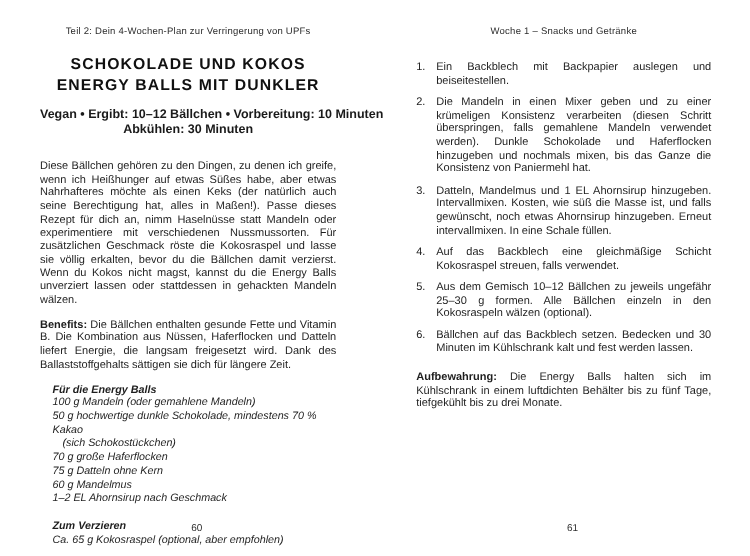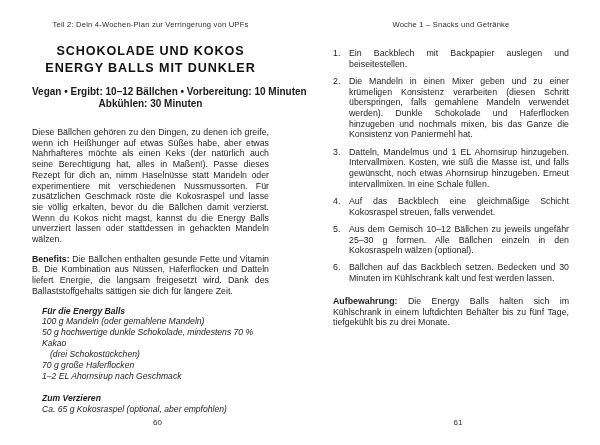--- a/index.html
+++ b/index.html
@@ -112,22 +112,24 @@
     </div>
 
     <p class="body-par intro">Diese Bällchen gehören zu den Dingen, zu denen ich greife, wenn ich Heißhunger auf etwas Süßes habe, aber etwas Nahrhafteres möchte als einen Keks (der natürlich auch seine Berechtigung hat, alles in Maßen!). Passe dieses Rezept für dich an, nimm Haselnüsse statt Mandeln oder experimentiere mit verschiedenen Nussmussorten. Für zusätzlichen Geschmack röste die Kokosraspel und lasse sie völlig erkalten, bevor du die Bällchen damit verzierst. Wenn du Kokos nicht magst, kannst du die Energy Balls unverziert lassen oder stattdessen in gehackten Mandeln wälzen.</p>
 
     <p class="body-par benefits"><span class="bold">Benefits:</span><span> Die Bällchen enthalten gesunde Fette und Vitamin B. Die Kombination aus Nüssen, Haferflocken und Datteln liefert Energie, die langsam freigesetzt wird. Dank des Ballaststoffgehalts sättigen sie dich für längere Zeit.</span></p>
 
     <div class="ingredients">
       <div class="ing-head">Für die Energy Balls</div>
       <div class="ing-line">100 g Mandeln (oder gemahlene Mandeln)</div>
       <div class="ing-line">50 g hochwertige dunkle Schokolade, mindestens 70 % Kakao</div>
-      <div class="ing-line ing-sub">(drei Schokostückchen)</div>
+      <div class="ing-line ing-sub">(sich Schokostückchen)</div>
       <div class="ing-line">70 g große Haferflocken</div>
+      <div class="ing-line">75 g Datteln ohne Kern</div>
+      <div class="ing-line">60 g Mandelmus</div>
       <div class="ing-line">1–2 EL Ahornsirup nach Geschmack</div>
       <div class="ing-head ing-gap">Zum Verzieren</div>
       <div class="ing-line">Ca. 65 g Kokosraspel (optional, aber empfohlen)</div>
     </div>
 
     <div class="page-num">60</div>
   </div>
 
   <div class="page page-right">
     <div class="running-head">Woche 1 – Snacks und Getränke</div>

